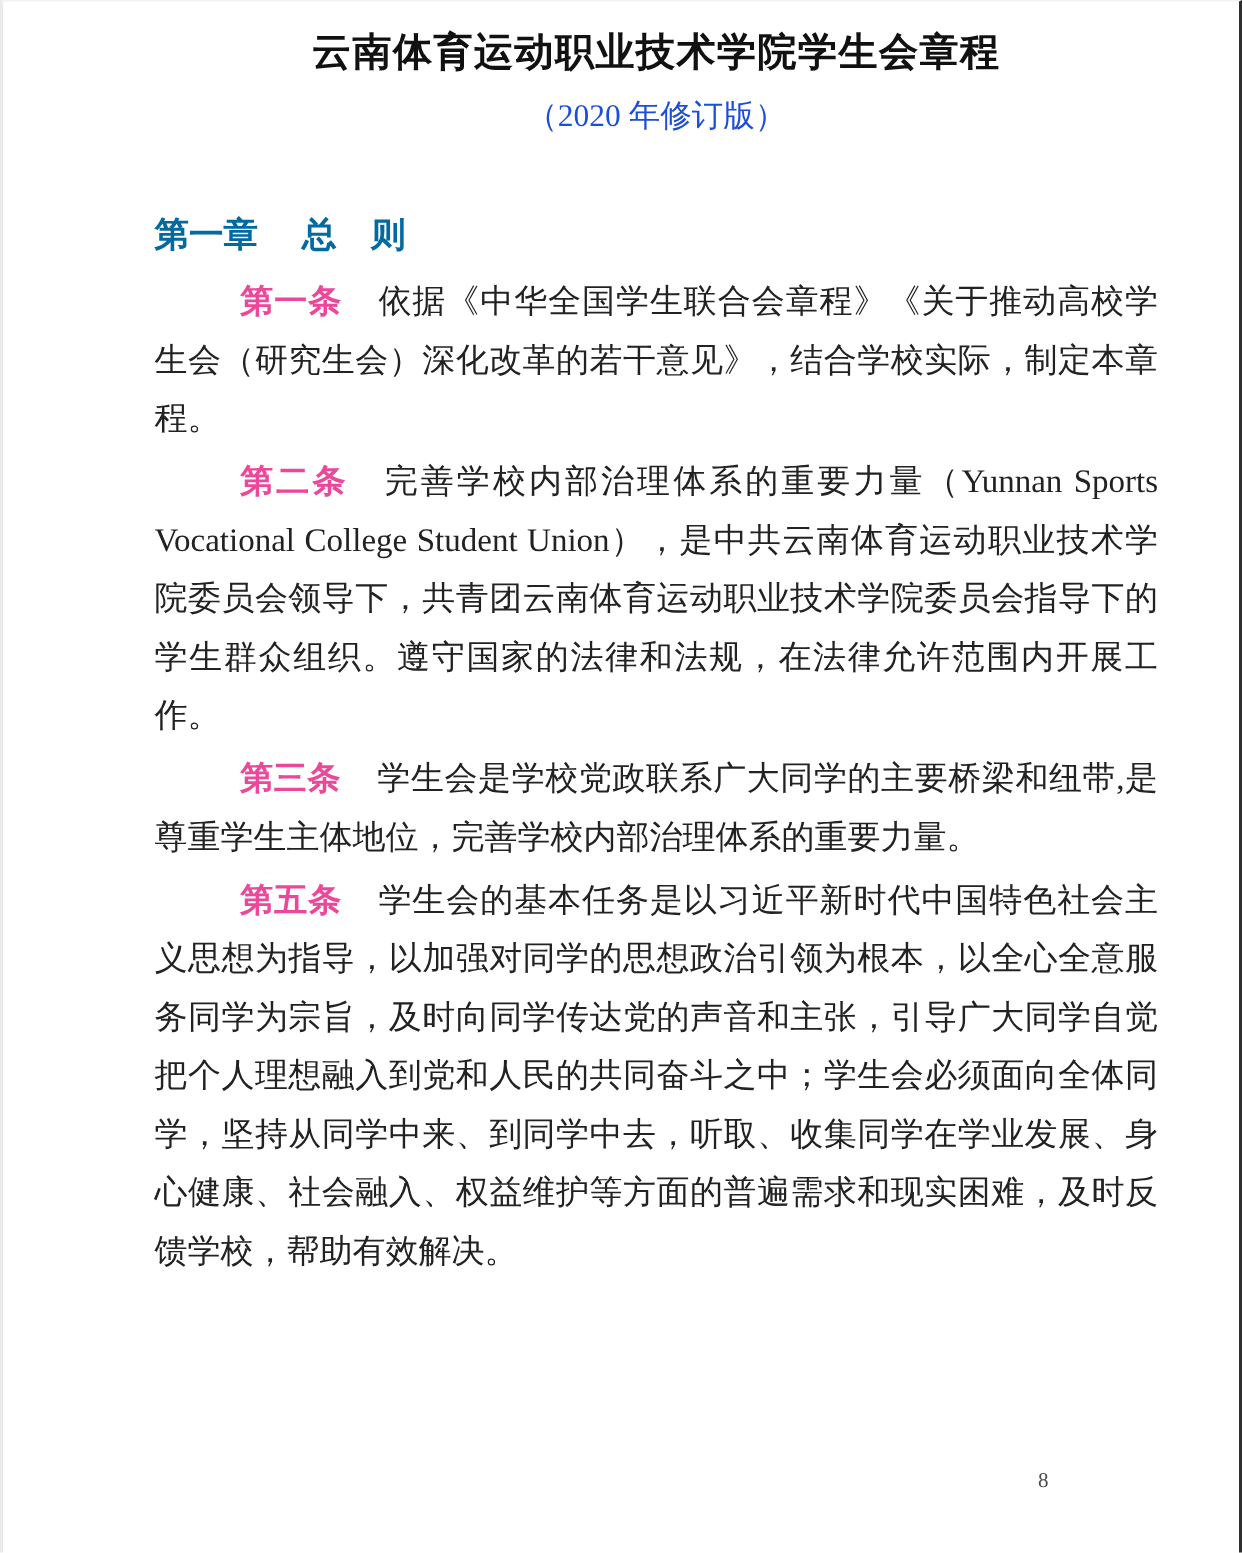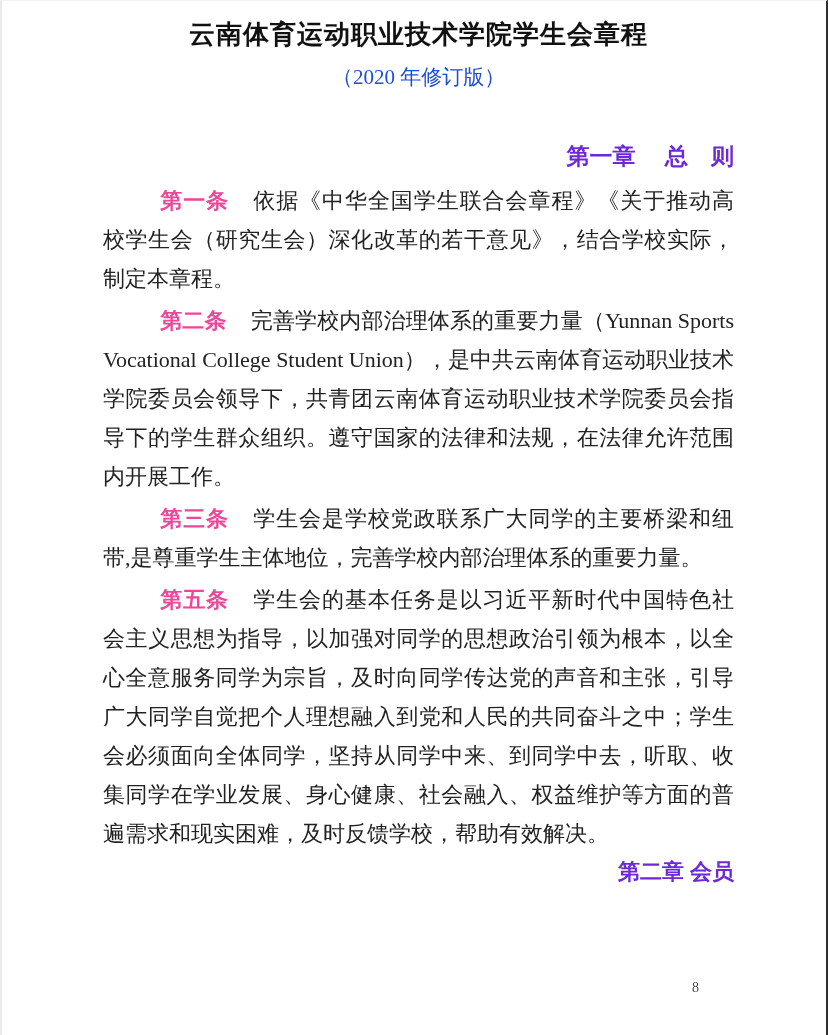--- a/index.html
+++ b/index.html
@@ -10,21 +10,21 @@
     position: relative;
     overflow: hidden;
     box-sizing: border-box;
     border-left: 2px solid #eaeaea;
     border-right: 2px solid #2f2f2f;
     border-top: 1px solid #f2f2f2;
     font-family: "Liberation Serif", "DejaVu Serif", serif;
     color: #1e1e1e;
   }
   .content {
-    padding: 16px 92px 0 101px;
+    padding: 16px 54px 0 101px;
   }
   .doc-title {
     margin: 0;
     font-family: "Liberation Sans", "DejaVu Sans", sans-serif;
     font-weight: 700;
     font-size: 26px;
     line-height: 34px;
     text-align: center;
     letter-spacing: 1px;
     color: #111111;
@@ -35,22 +35,22 @@
     line-height: 28px;
     text-align: center;
     color: #1d4ed8;
   }
   .chapter-heading {
     margin: 50px 0 0 0;
     font-family: "Liberation Sans", "DejaVu Sans", sans-serif;
     font-weight: 700;
     font-size: 23px;
     line-height: 30px;
-    text-align: right;
-    color: #6d28d9;
+    text-align: left;
+    color: #0369a1;
   }
   .chapter-heading.second {
     margin-top: 4px;
     font-size: 22px;
   }
   .article {
     margin: 3px 0 0 0;
     font-size: 22px;
     line-height: 39px;
     text-align: justify;
@@ -93,17 +93,16 @@
 
   <p class="article">
     <b class="article-label">第三条</b><span>学生会是学校党政联系广大同学的主要桥梁和纽带,是尊重学生主体地位，完善学校内部治理体系的重要力量。</span>
   </p>
 
 
   <p class="article">
     <b class="article-label">第五条</b><span>学生会的基本任务是以习近平新时代中国特色社会主义思想为指导，以加强对同学的思想政治引领为根本，以全心全意服务同学为宗旨，及时向同学传达党的声音和主张，引导广大同学自觉把个人理想融入到党和人民的共同奋斗之中；学生会必须面向全体同学，坚持从同学中来、到同学中去，听取、收集同学在学业发展、身心健康、社会融入、权益维护等方面的普遍需求和现实困难，及时反馈学校，帮助有效解决。</span>
   </p>
 
-  <h2 class="chapter-heading second">第二章 会员</h2>
 
 </div>
 
 <div class="page-number">8</div>
 
 </body></html>

